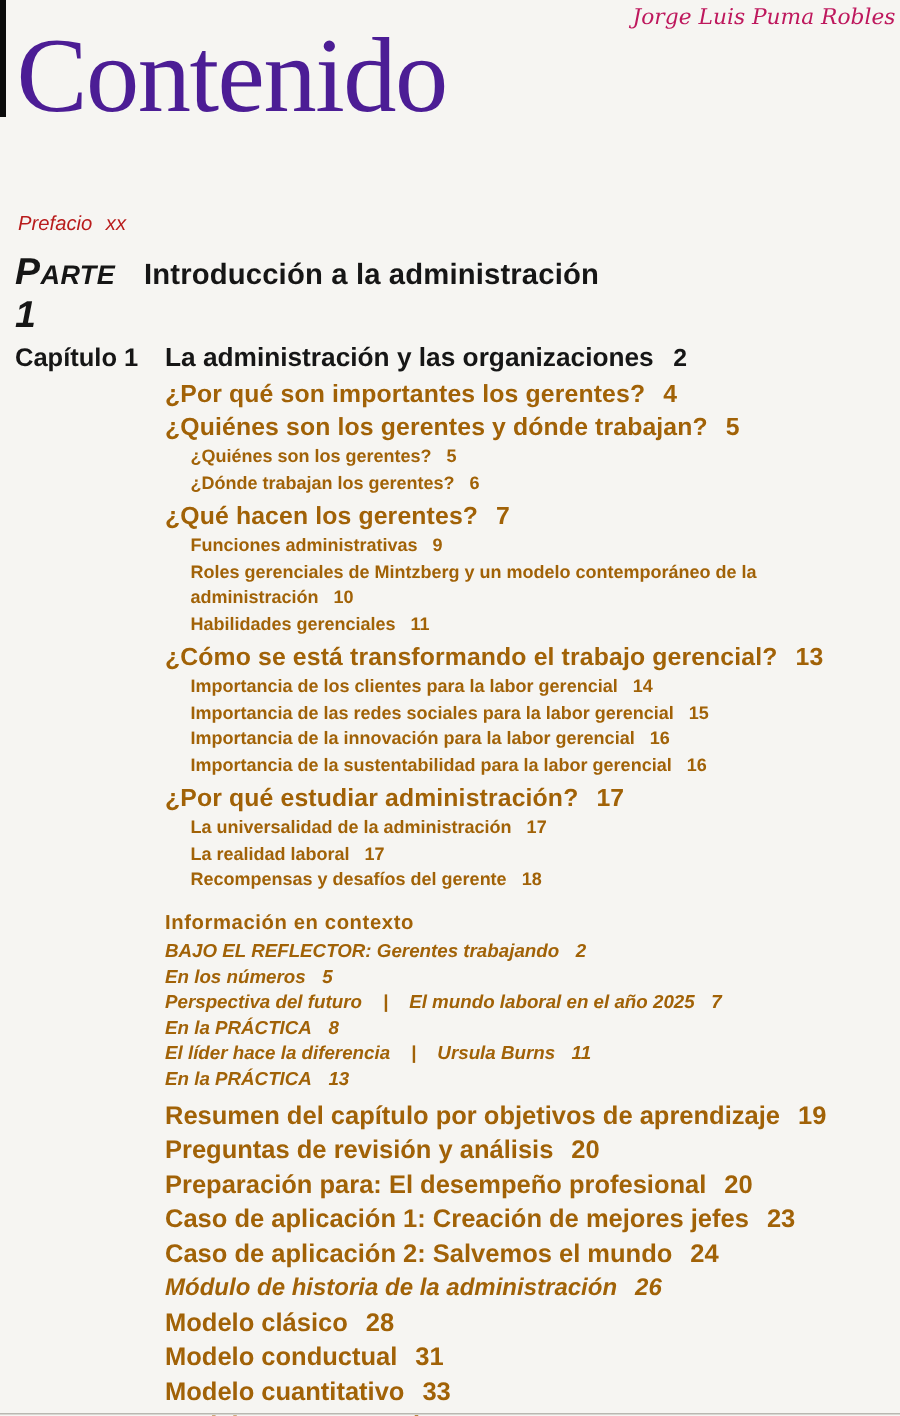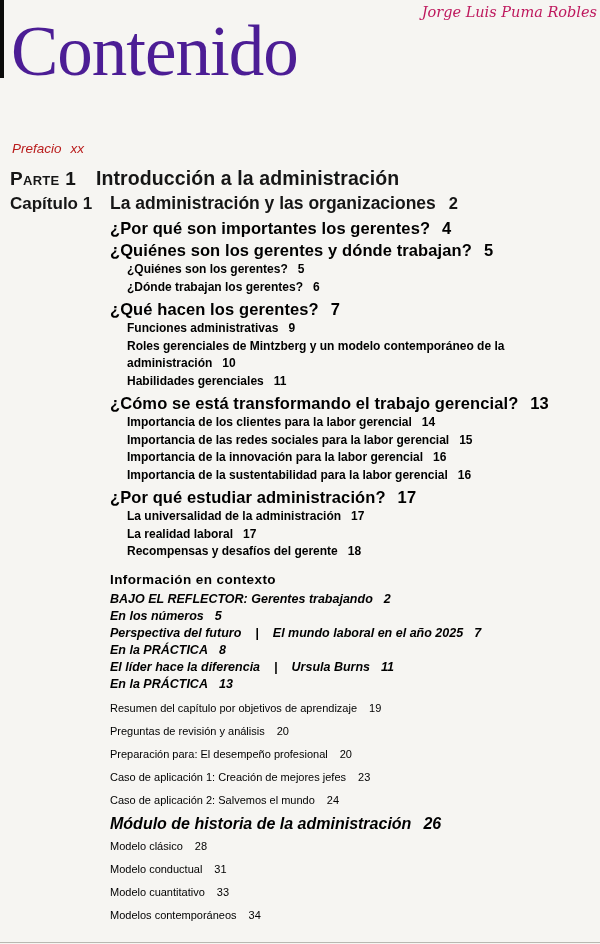--- a/index.html
+++ b/index.html
@@ -40,34 +40,35 @@
     color:#b91c1c;
   }
   .prefacio .pg { margin-left:9px; }
 
   .toc {
     position:absolute; left:10px; top:167px; right:3px;
   }
   .parte-row { display:flex; align-items:baseline; margin-bottom:3px; }
   .parte-label {
     flex:none; width:86px;
-    font-weight:700; font-size:19px;
+    font-weight:700; font-size:25px;
     font-variant:small-caps;
     letter-spacing:0.3px;
+    font-style:italic;
   }
   .parte-title { font-weight:700; font-size:19.5px; letter-spacing:0.1px; }
 
   .cap-row { display:flex; align-items:baseline; }
   .cap-label { flex:none; width:100px; font-weight:700; font-size:17px; }
   .cap-title { font-weight:700; font-size:17.5px; }
   .cap-page  { font-weight:700; font-size:16.5px; margin-left:13px; }
 
   .entries { margin-left:100px; margin-top:5px; }
 
-  .entry { color:#000000; }
+  .entry { color:#a16207; }
   .entry .pg { margin-left:12px; }
 
   .entry.heading {
     font-size:16.5px; font-weight:700;
     line-height:18px;
     margin-top:4px; margin-bottom:2px;
     letter-spacing:0.1px;
   }
   .entry.sub {
     font-size:12px; font-weight:700;
@@ -83,21 +84,21 @@
     letter-spacing:0.4px;
   }
   .entry.feature {
     font-size:12.5px; font-weight:700; font-style:italic;
     line-height:17px;
   }
   .entry.feature .sep { margin:0 14px; font-weight:700; }
   .entry.feature .pg { margin-left:11px; }
 
   .entry.review {
-    font-size:11px; font-weight:400;
+    font-size:17px; font-weight:700;
     line-height:23px;
   }
   .entry.module {
     font-size:16px; font-weight:700; font-style:italic;
     line-height:23px;
   }
   .entry.feature + .entry.review { margin-top:4px; }
 
   .bottom-edge {
     position:absolute; left:0; right:0; bottom:1px;

